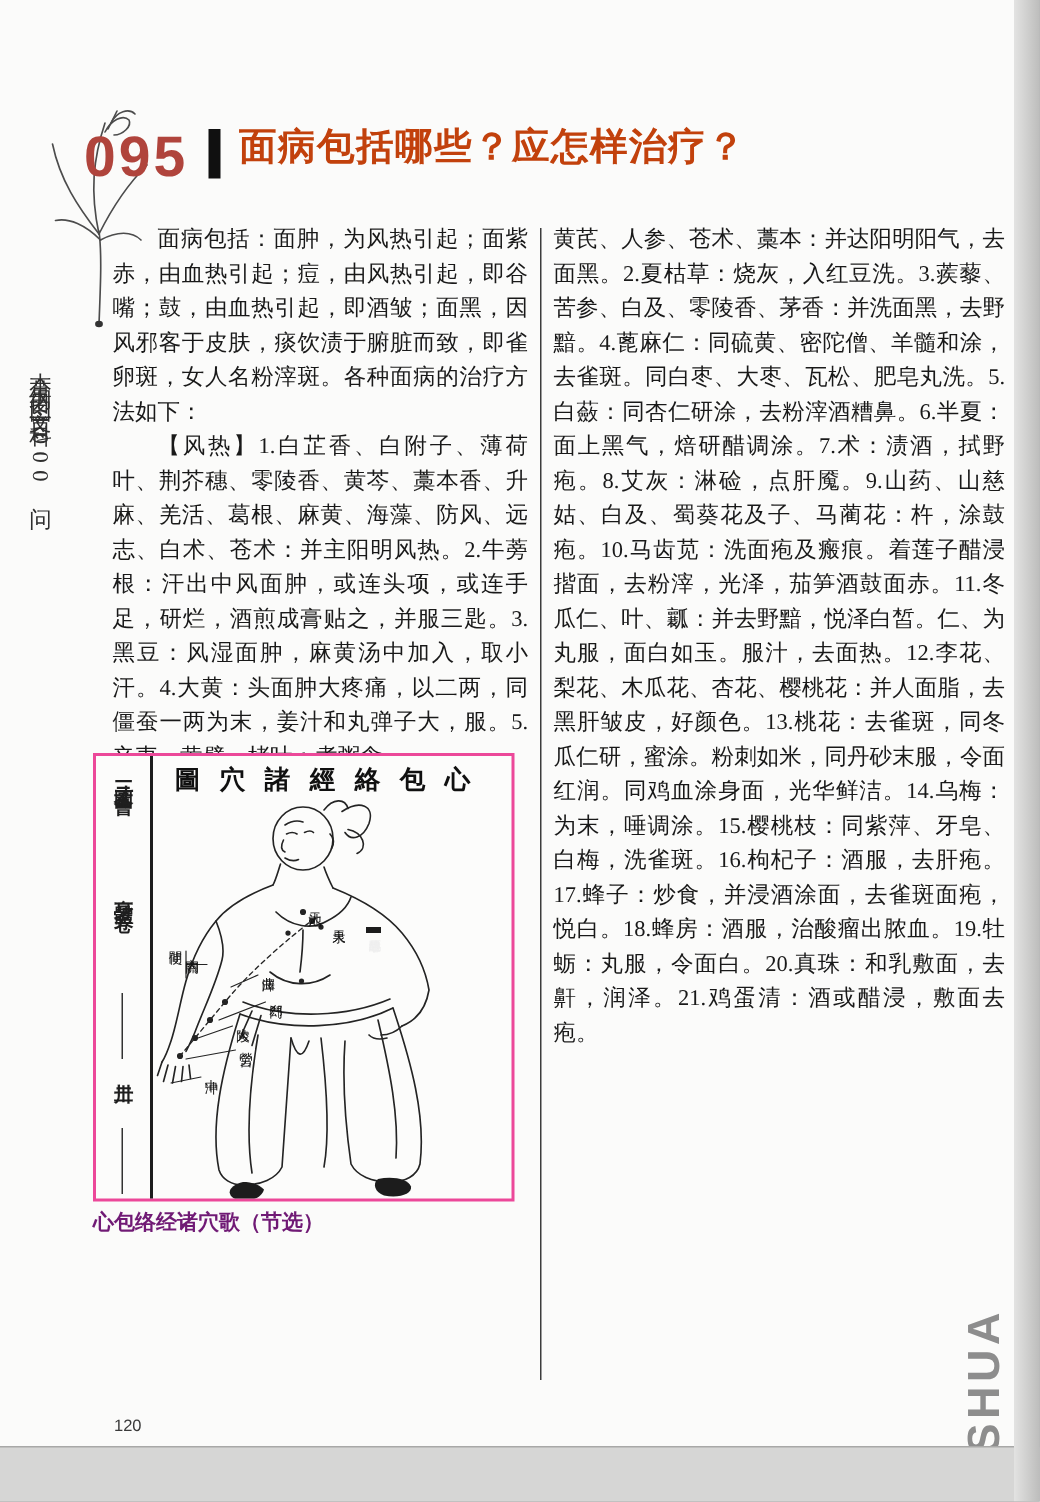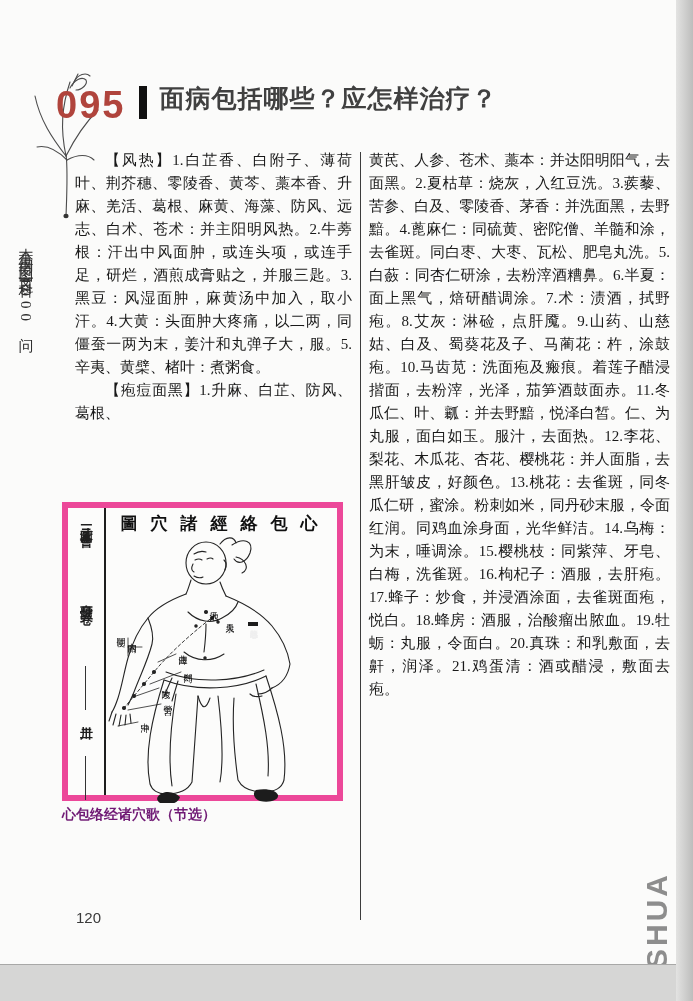--- a/index.html
+++ b/index.html
@@ -6,38 +6,38 @@
   .page{position:relative;width:693px;height:1001px;background:#fbfbfa;overflow:hidden;
         font-family:"Liberation Serif","DejaVu Serif",serif;color:#1b1b1b;}
   .edge-right{position:absolute;left:676px;top:0;width:17px;height:1001px;
         background:linear-gradient(to right,#e3e3e2,#bdbdbc);}
   .edge-bottom{position:absolute;left:0;top:964px;width:693px;height:37px;
         background:#d6d6d5;border-top:1px solid #a8a8a7;}
   
   .plant{position:absolute;left:30px;top:68px;}
   .book-title{position:absolute;left:16px;top:236px;writing-mode:vertical-rl;text-orientation:mixed;
         font-size:15px;letter-spacing:5px;color:#2e2e2e;font-weight:500;}
-  .page-num{position:absolute;left:76px;top:909px;font-family:"Liberation Sans","DejaVu Sans",sans-serif;
-        font-size:15px;color:#3a3a3a;}
+  .page-num{position:absolute;left:76px;top:945px;font-family:"Liberation Sans","DejaVu Sans",sans-serif;
+        font-size:11px;color:#3a3a3a;}
   
   .header{position:absolute;left:56px;top:86px;display:flex;align-items:flex-start;}
   .q-num{font-family:"Liberation Sans","DejaVu Sans",sans-serif;font-size:38px;font-weight:800;
         letter-spacing:2px;line-height:1;}
   .q-bar{width:8px;height:33px;background:#101010;margin:0 12px 0 14px;}
   .q-title{font-family:"Liberation Sans","DejaVu Sans",sans-serif;font-size:25px;font-weight:700;
-        color:#404040;letter-spacing:1px;line-height:1;}
+        color:#c2410c;letter-spacing:1px;line-height:1;}
   
   .col{position:absolute;top:149px;}
   .col-left{left:75px;width:277px;}
   .col-right{left:369px;width:301px;}
   .col p{margin:0;font-size:15px;line-height:23px;text-align:justify;color:#191919;}
   .col p.indent{text-indent:2em;}
   .divider{position:absolute;left:360px;top:152px;width:1px;height:768px;background:#3c3c3c;}
   
-  .illu{position:absolute;left:62px;top:502px;width:281px;height:299px;border:6px solid #ec4899;
+  .illu{position:absolute;left:62px;top:502px;width:281px;height:299px;border:2px solid #ec4899;
         box-sizing:border-box;background:#fcfcfb;}
   .illu-strip{position:absolute;left:0;top:0;bottom:0;width:36px;border-right:2px solid #1d1d1d;}
   .strip-txt{position:absolute;left:9px;writing-mode:vertical-rl;text-orientation:upright;
         font-size:13px;font-weight:600;letter-spacing:3px;color:#1e1e1e;}
   .strip-rule{position:absolute;left:17px;width:1px;background:#333;}
   .illu-title{position:absolute;left:38px;top:4px;width:239px;text-align:center;font-size:17px;
         font-weight:700;letter-spacing:13px;color:#101010;white-space:nowrap;}
   .figure-svg{position:absolute;left:38px;top:26px;}
   .pt-label{position:absolute;writing-mode:vertical-rl;text-orientation:upright;font-size:9px;
         line-height:1;letter-spacing:1px;color:#101010;}
@@ -78,20 +78,21 @@
 
   <div class="header">
     <span class="q-num" id="qnum" style="color: rgb(176, 68, 60);">095</span>
     <span class="q-bar"></span>
     <span class="q-title">面病包括哪些？应怎样治疗？</span>
   </div>
 
   <div class="divider"></div>
 
   <div class="col col-left">
+    <p class="indent">面病包括：面肿，为风热引起；面紫赤，由血热引起；痘，由风热引起，即谷嘴；鼓，由血热引起，即酒皱；面黑，因风邪客于皮肤，痰饮渍于腑脏而致，即雀卵斑，女人名粉滓斑。各种面病的治疗方法如下：</p>
     <p class="indent">【风热】1.白芷香、白附子、薄荷叶、荆芥穗、零陵香、黄芩、藁本香、升麻、羌活、葛根、麻黄、海藻、防风、远志、白术、苍术：并主阳明风热。2.牛蒡根：汗出中风面肿，或连头项，或连手足，研烂，酒煎成膏贴之，并服三匙。3.黑豆：风湿面肿，麻黄汤中加入，取小汗。4.大黄：头面肿大疼痛，以二两，同僵蚕一两为末，姜汁和丸弹子大，服。5.辛夷、黄檗、楮叶：煮粥食。</p>
     <p class="indent">【疱痘面黑】1.升麻、白芷、防风、葛根、</p>
   </div>
 
   <div class="col col-right">
     <p>黄芪、人参、苍术、藁本：并达阳明阳气，去面黑。2.夏枯草：烧灰，入红豆洗。3.蒺藜、苦参、白及、零陵香、茅香：并洗面黑，去野黯。4.蓖麻仁：同硫黄、密陀僧、羊髓和涂，去雀斑。同白枣、大枣、瓦松、肥皂丸洗。5.白蘞：同杏仁研涂，去粉滓酒糟鼻。6.半夏：面上黑气，焙研醋调涂。7.术：渍酒，拭野疱。8.艾灰：淋硷，点肝魇。9.山药、山慈姑、白及、蜀葵花及子、马蔺花：杵，涂鼓疱。10.马齿苋：洗面疱及瘢痕。着莲子醋浸揩面，去粉滓，光泽，茄笋酒鼓面赤。11.冬瓜仁、叶、瓤：并去野黯，悦泽白皙。仁、为丸服，面白如玉。服汁，去面热。12.李花、梨花、木瓜花、杏花、樱桃花：并人面脂，去黑肝皱皮，好颜色。13.桃花：去雀斑，同冬瓜仁研，蜜涂。粉刺如米，同丹砂末服，令面红润。同鸡血涂身面，光华鲜洁。14.乌梅：为末，唾调涂。15.樱桃枝：同紫萍、牙皂、白梅，洗雀斑。16.枸杞子：酒服，去肝疱。17.蜂子：炒食，并浸酒涂面，去雀斑面疱，悦白。18.蜂房：酒服，治酸瘤出脓血。19.牡蛎：丸服，令面白。20.真珠：和乳敷面，去鼾，润泽。21.鸡蛋清：酒或醋浸，敷面去疱。</p>
   </div>
 
   <div class="illu">
     <div class="illu-strip">

